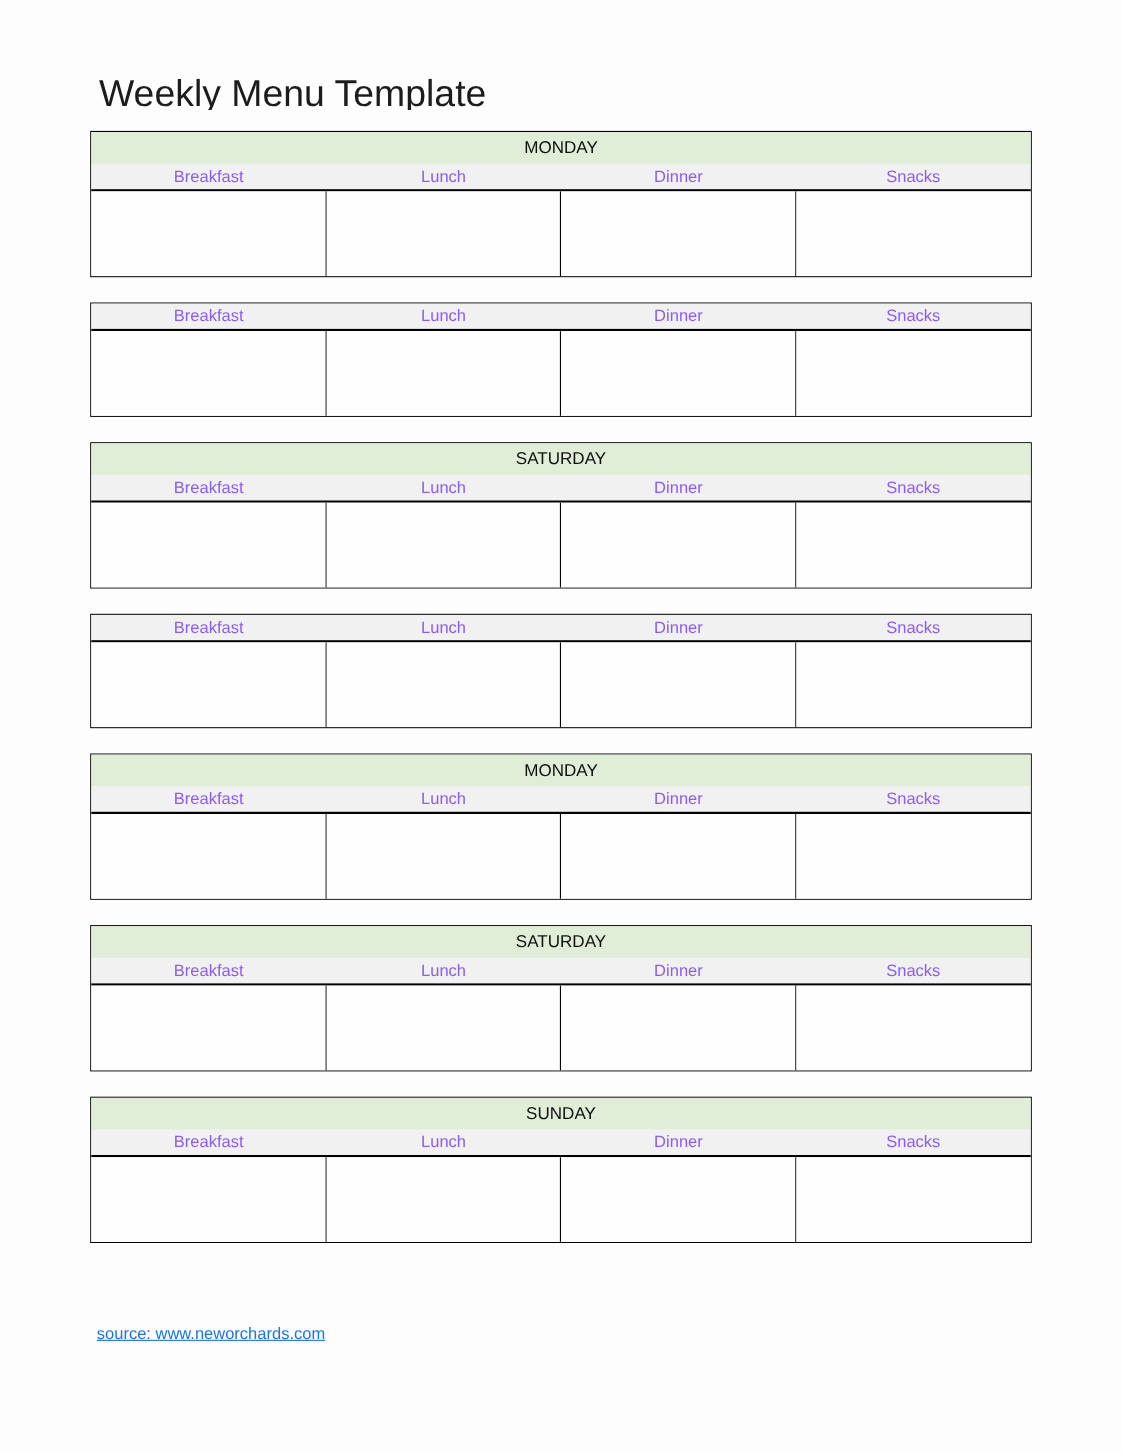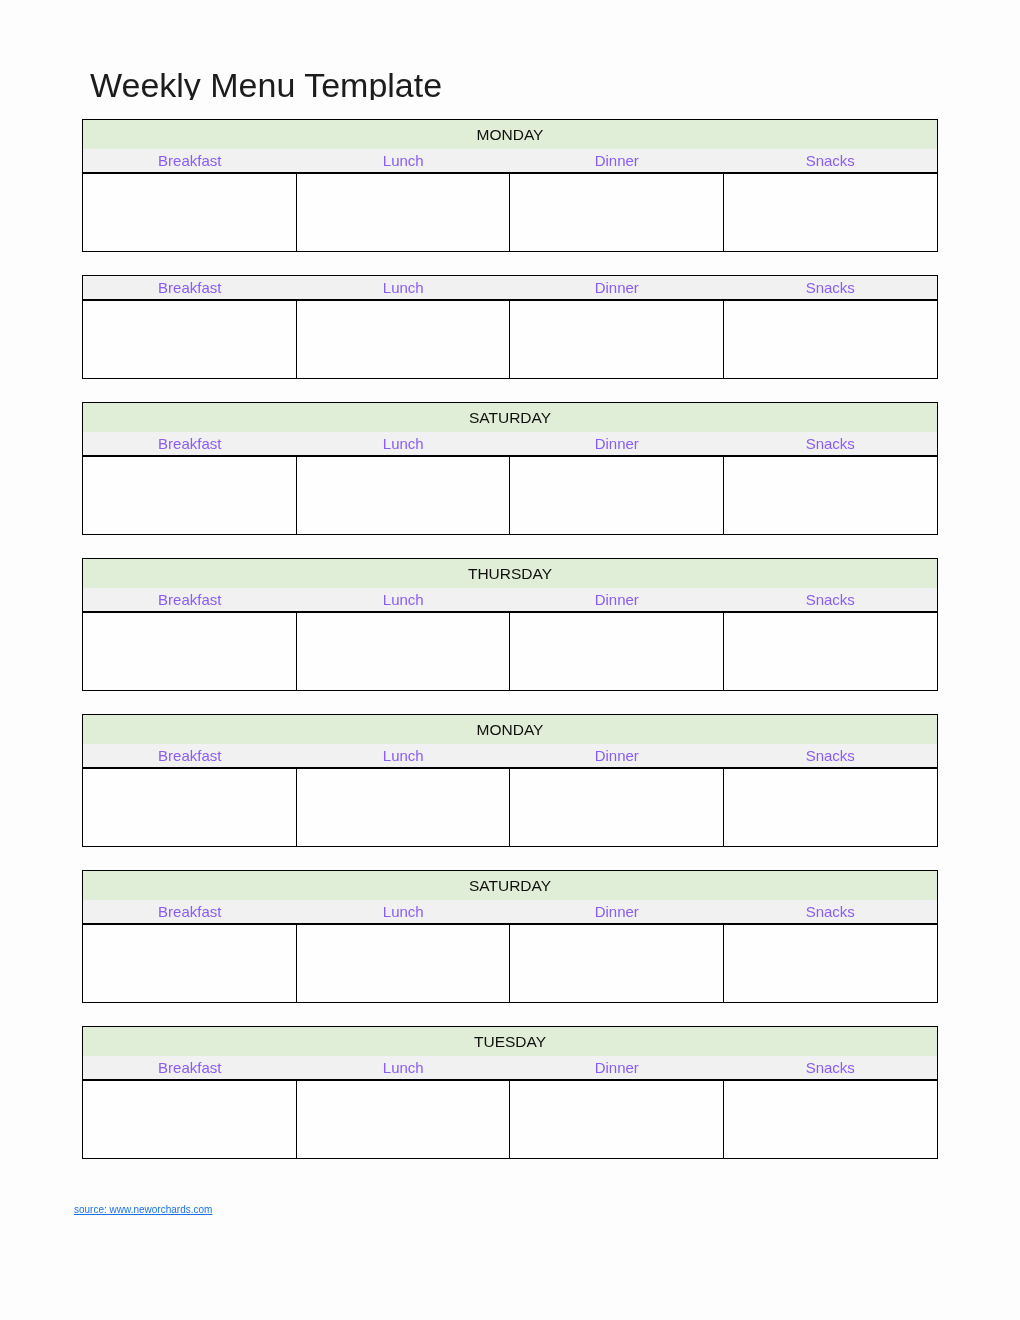--- a/index.html
+++ b/index.html
@@ -76,22 +76,22 @@
     display: flex;
   }
   .body-row .cell {
     flex: 1 1 25%;
     border-right: 1.5px solid var(--border);
     background: #fefefe;
   }
   .body-row .cell:last-child { border-right: none; }
   .source-link {
     position: absolute;
-    left: 74px; top: 1204px;
-    font-size: 10px;
+    left: 88px; top: 1204px;
+    font-size: 15px;
     color: var(--link);
     text-decoration: underline;
     cursor: pointer;
   }
 </style>
 </head>
 <body>
 
 <div class="page">
 
@@ -145,23 +145,20 @@
         </div>
     <div class="body-row">
           <div class="cell"></div>
           <div class="cell"></div>
           <div class="cell"></div>
           <div class="cell"></div>
         </div>
   </section>
 
   <section class="day-table">
-    <div class="day-header">
-      <span class="day-name">THURSDAY</span>
-    </div>
     <div class="col-headers">
           <span class="col-header">Breakfast</span>
           <span class="col-header">Lunch</span>
           <span class="col-header">Dinner</span>
           <span class="col-header">Snacks</span>
         </div>
     <div class="body-row">
           <div class="cell"></div>
           <div class="cell"></div>
           <div class="cell"></div>
@@ -200,21 +197,21 @@
     <div class="body-row">
           <div class="cell"></div>
           <div class="cell"></div>
           <div class="cell"></div>
           <div class="cell"></div>
         </div>
   </section>
 
   <section class="day-table">
     <div class="day-header">
-      <span class="day-name">TUESDAY</span>
+      <span class="day-name">SUNDAY</span>
     </div>
     <div class="col-headers">
           <span class="col-header">Breakfast</span>
           <span class="col-header">Lunch</span>
           <span class="col-header">Dinner</span>
           <span class="col-header">Snacks</span>
         </div>
     <div class="body-row">
           <div class="cell"></div>
           <div class="cell"></div>

